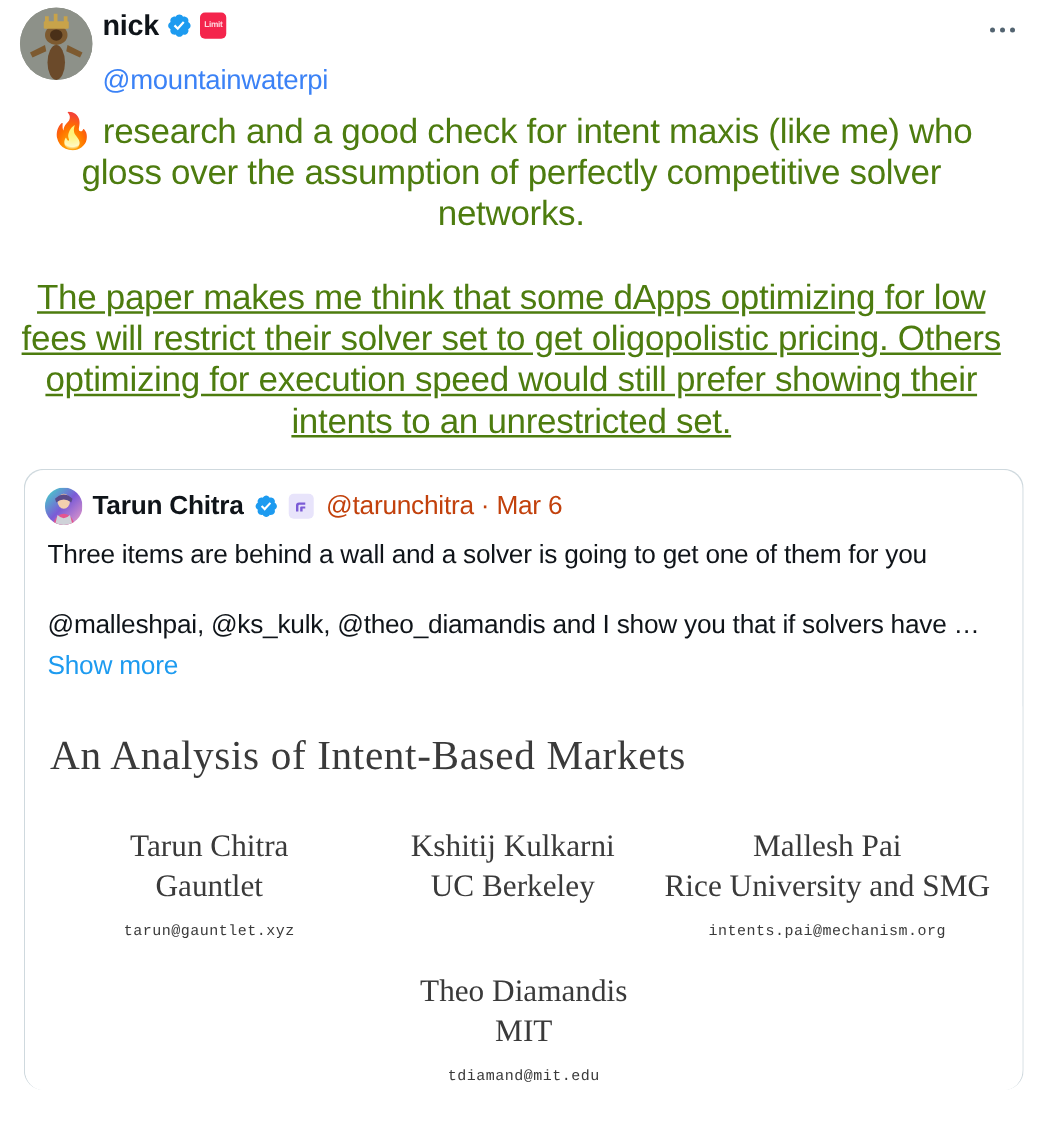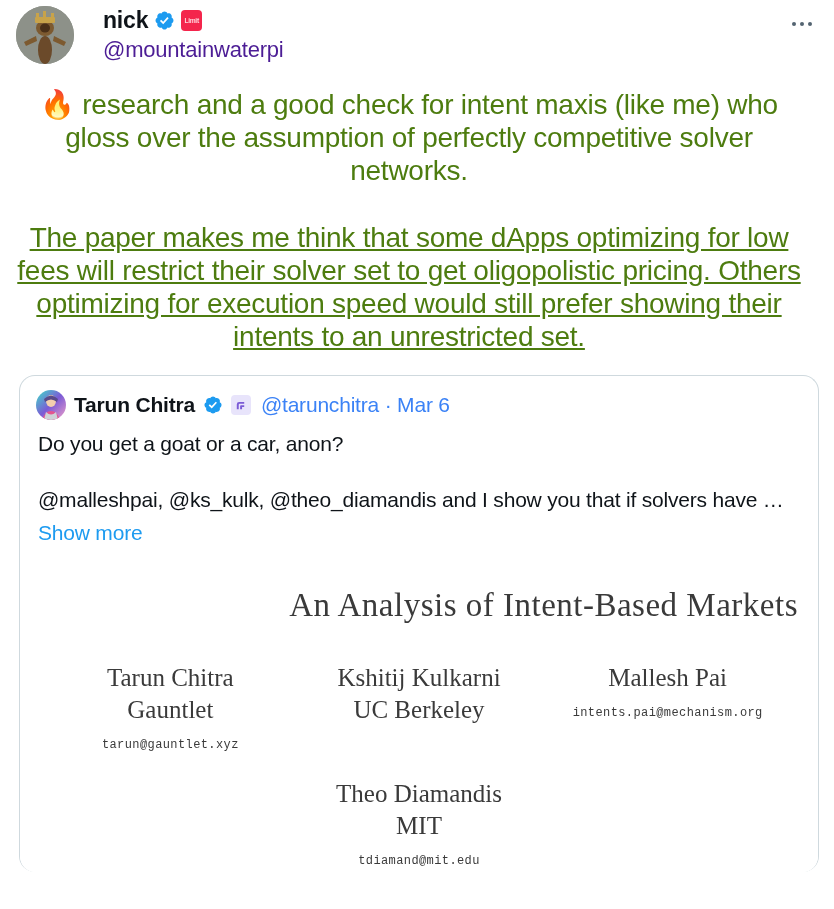--- a/index.html
+++ b/index.html
@@ -20,21 +20,21 @@
   .tweet {
     position: relative;
     width: 834px;
     padding: 6px 16px 0 16px;
   }
 
   
   .tweet-header {
     display: flex;
     align-items: flex-start;
-    gap: 29px;
+    gap: 8px;
     height: 68px;
   }
   .avatar {
     width: 58px;
     height: 58px;
     border-radius: 50%;
     flex: 0 0 58px;
     overflow: hidden;
     position: relative;
     background: #8e9288;
@@ -74,22 +74,22 @@
   }
   .affiliate-badge-red span {
     font-size: 7px;
     font-weight: bold;
     color: #ffd5dc;
     letter-spacing: -0.3px;
     transform: scale(0.95);
   }
   .handle {
     font-size: 22px;
-    color: #4c1d95;
-    margin-top: 4px;
+    color: #3b82f6;
+    margin-top: 18px;
     letter-spacing: -0.2px;
   }
 
   .more-btn {
     position: absolute;
     top: 6px;
     right: 14px;
     width: 36px;
     height: 36px;
     display: flex;
@@ -159,21 +159,21 @@
     border-radius: 4px;
     background: #e8e4fb;
     display: flex;
     align-items: center;
     justify-content: center;
     flex: 0 0 20px;
   }
   .affiliate-badge-purple svg { width: 13px; height: 13px; display: block; }
   .q-handle {
     font-size: 21px;
-    color: #3b82f6;
+    color: #c2410c;
     letter-spacing: -0.2px;
     white-space: nowrap;
     margin-left: 2px;
   }
 
   .quote-body {
     padding: 10px 18px 0 18px;
     font-size: 21px;
     line-height: 28px;
     color: #0f1419;
@@ -198,21 +198,21 @@
   
   .paper {
     margin-top: 16px;
     background: #ffffff;
     padding: 10px 20px 0 20px;
     color: #2b2b2b;
   }
   .paper-title {
     font-family: "Liberation Serif", "DejaVu Serif", serif;
     font-size: 33px;
-    text-align: right;
+    text-align: left;
     letter-spacing: 0.5px;
     color: #3a3a3a;
     margin: 12px 0 0 0;
     font-weight: normal;
   }
   .authors-row {
     display: flex;
     justify-content: space-between;
     margin-top: 38px;
     padding: 0 6px;
@@ -315,21 +315,21 @@
       <span class="affiliate-badge-purple">
         <svg viewBox="0 0 14 14" xmlns="http://www.w3.org/2000/svg">
           <path d="M11 3.2 H5.6 A2.6 2.6 0 0 0 3 5.8 V11 H5.1 V6.2 A1 1 0 0 1 6.1 5.2 H11 Z" fill="#7b5bd6"></path>
           <path d="M11 6.6 H7.6 A1 1 0 0 0 6.6 7.6 V11 H8.7 V8.5 H11 Z" fill="#7b5bd6"></path>
         </svg>
       </span>
       <span class="q-handle"><span>@tarunchitra</span> <span>·</span> <span>Mar 6</span></span>
     </div>
 
     <div class="quote-body">
-      <p>Do you get a goat or a car, anon?</p>
+      <p>Three items are behind a wall and a solver is going to get one of them for you</p>
       <p>@malleshpai, @ks_kulk, @theo_diamandis and I show you that if solvers have …</p>
     </div>
 
     <div class="quote-links">
       <a class="link">Show more</a>
     </div>
 
     <div class="paper">
       <h1 class="paper-title">An Analysis of Intent-Based Markets</h1>
 
@@ -338,20 +338,21 @@
           <div class="author-name">Tarun Chitra</div>
           <div class="author-affil">Gauntlet</div>
           <div class="author-email">tarun@gauntlet.xyz</div>
         </div>
         <div class="author">
           <div class="author-name">Kshitij Kulkarni</div>
           <div class="author-affil">UC Berkeley</div>
         </div>
         <div class="author">
           <div class="author-name">Mallesh Pai</div>
+          <div class="author-affil">Rice University and SMG</div>
           <div class="author-email">intents.pai@mechanism.org</div>
         </div>
       </div>
 
       <div class="authors-row-single">
         <div class="author">
           <div class="author-name">Theo Diamandis</div>
           <div class="author-affil">MIT</div>
           <div class="author-email">tdiamand@mit.edu</div>
         </div>

